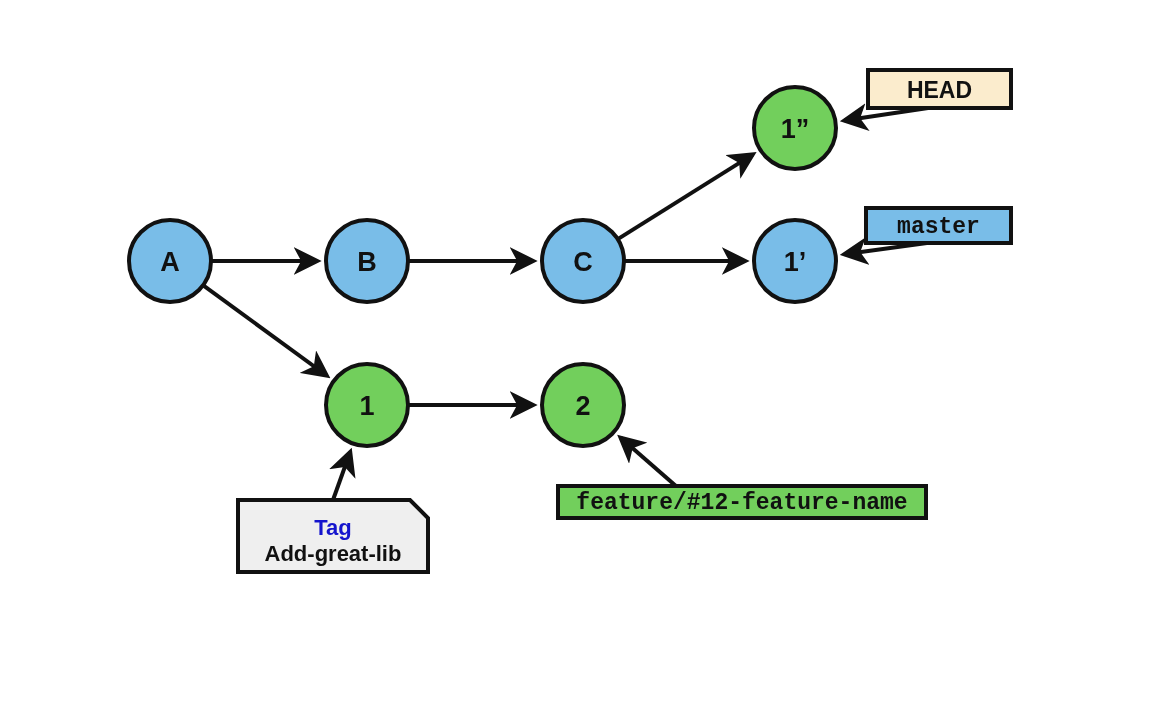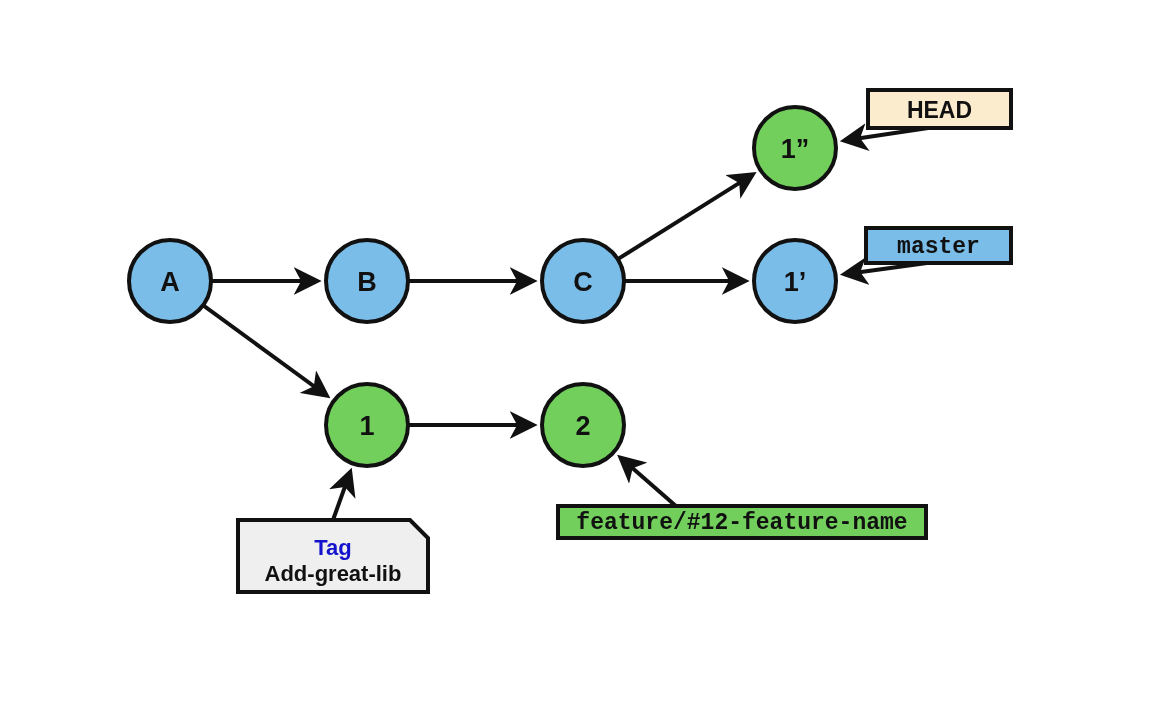--- a/index.html
+++ b/index.html
@@ -12,21 +12,20 @@
     width: 1160px;
     height: 720px;
     overflow: hidden;
     font-family: "Liberation Sans", sans-serif;
   }
   #diagram-root {
     position: relative;
     width: 1160px;
     height: 564px;
     background: #ffffff;
-    margin-top: 20px;
   }
   #diagram-svg {
     position: absolute;
     top: 0;
     left: 0;
     width: 1160px;
     height: 720px;
     display: block;
   }
   .node-circle {

